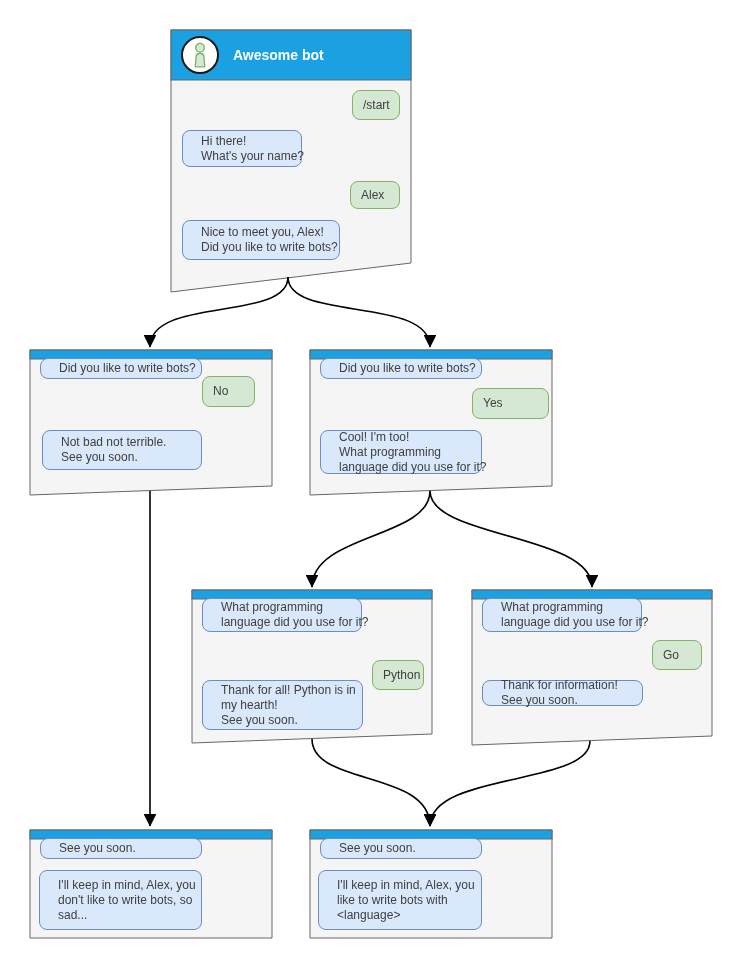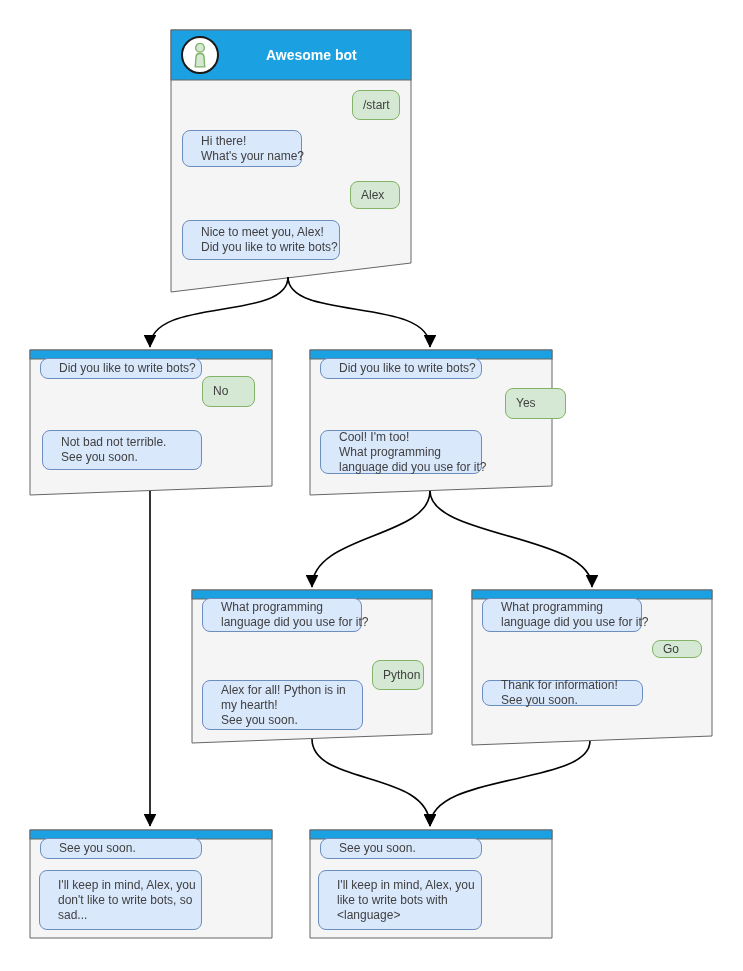--- a/index.html
+++ b/index.html
@@ -14,21 +14,21 @@
   .overlay{position:absolute;left:0;top:0;width:743px;height:971px;pointer-events:none;}
   .bubble{position:absolute;box-sizing:border-box;border:1px solid;border-radius:8px;
           font-size:12px;line-height:15px;white-space:pre;display:flex;align-items:center;
           color:#404040;}
   .bot{background:var(--bot_bubble_bg,#dae8fc);border-color:var(--bot_bubble_border,#6c8ebf);padding:0 18px;}
   .user{background:var(--user_bubble_bg,#d5e8d4);border-color:var(--user_bubble_border,#82b366);padding:0 10px;}
   .avatar{position:absolute;left:181px;top:36px;width:38px;height:38px;border-radius:50%;
           background:var(--avatar_bg,#fff);border:2px solid var(--avatar_border,#1a1a1a);
           box-sizing:border-box;display:flex;align-items:center;justify-content:center;}
   .win-title{position:absolute;left:233px;top:30px;height:50px;display:flex;align-items:center;
-             color:#fff;font-size:14px;font-weight:bold;margin-left:33px;}
+             color:#fff;font-size:14px;font-weight:bold;}
 </style>
 </head>
 <body>
 
 <div class="canvas">
 
   <svg class="layer" width="743" height="971" viewBox="0 0 743 971">
     <defs>
       <marker id="arrowhead" viewBox="0 0 10 10" refX="9.5" refY="5" markerWidth="8" markerHeight="8" orient="auto">
         <path d="M0,0 L10,5 L0,10 Z" fill="#000"></path>
@@ -89,35 +89,35 @@
     <div class="bubble user" style="left:350px;top:181px;width:50px;height:28px">Alex</div>
     <div class="bubble bot" style="left:182px;top:220px;width:158px;height:40px">Nice to meet you, Alex!
 Did you like to write bots?</div>
 
     <div class="bubble bot" style="left:40px;top:358px;width:162px;height:21px">Did you like to write bots?</div>
     <div class="bubble user" style="left:202px;top:376px;width:53px;height:31px">No</div>
     <div class="bubble bot" style="left:42px;top:430px;width:160px;height:40px">Not bad not terrible.
 See you soon.</div>
 
     <div class="bubble bot" style="left:320px;top:358px;width:162px;height:21px">Did you like to write bots?</div>
-    <div class="bubble user" style="left:505px;top:388px;width:61px;height:31px">Yes</div>
+    <div class="bubble user" style="left:472px;top:388px;width:77px;height:31px">Yes</div>
     <div class="bubble bot" style="left:320px;top:430px;width:162px;height:44px">Cool! I'm too!
 What programming
 language did you use for it?</div>
 
     <div class="bubble bot" style="left:202px;top:598px;width:160px;height:34px">What programming
 language did you use for it?</div>
     <div class="bubble user" style="left:372px;top:660px;width:52px;height:30px">Python</div>
-    <div class="bubble bot" style="left:202px;top:680px;width:161px;height:50px">Alex for all! Python is in
+    <div class="bubble bot" style="left:202px;top:680px;width:161px;height:50px">Thank for all! Python is in
 my hearth!
 See you soon.</div>
 
     <div class="bubble bot" style="left:482px;top:598px;width:160px;height:34px">What programming
 language did you use for it?</div>
-    <div class="bubble user" style="left:652px;top:640px;width:50px;height:18px">Go</div>
+    <div class="bubble user" style="left:652px;top:640px;width:50px;height:30px">Go</div>
     <div class="bubble bot" style="left:482px;top:680px;width:161px;height:26px">Thank for information!
 See you soon.</div>
 
     <div class="bubble bot" style="left:40px;top:838px;width:162px;height:21px">See you soon.</div>
     <div class="bubble bot" style="left:39px;top:870px;width:163px;height:60px">I'll keep in mind, Alex, you
 don't like to write bots, so
 sad...</div>
 
     <div class="bubble bot" style="left:320px;top:838px;width:162px;height:21px">See you soon.</div>
     <div class="bubble bot" style="left:318px;top:870px;width:164px;height:60px">I'll keep in mind, Alex, you

